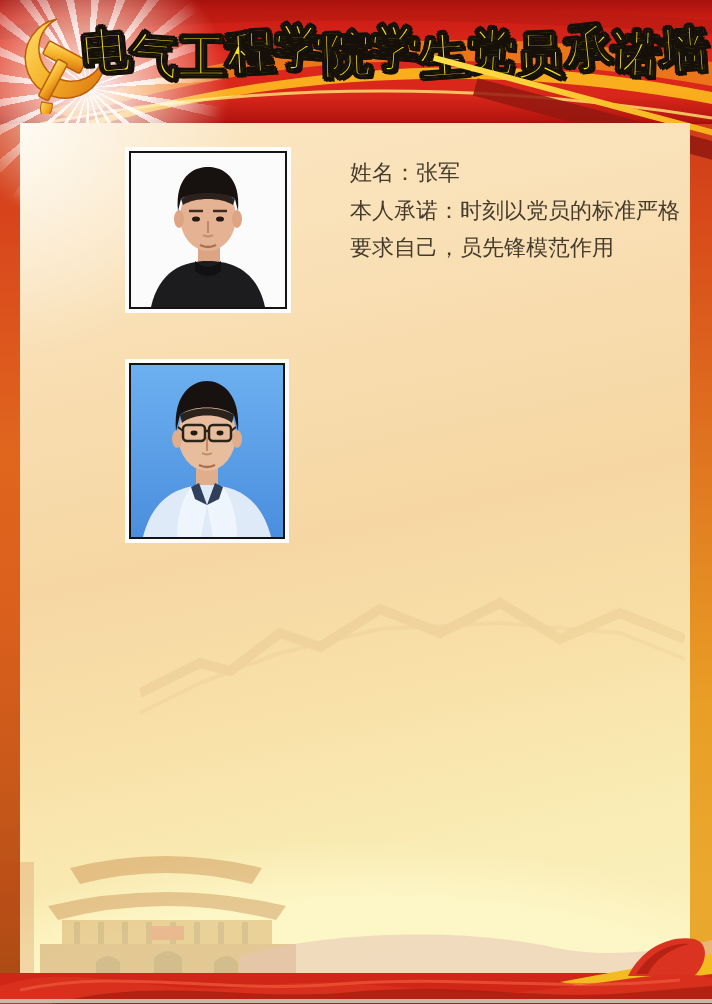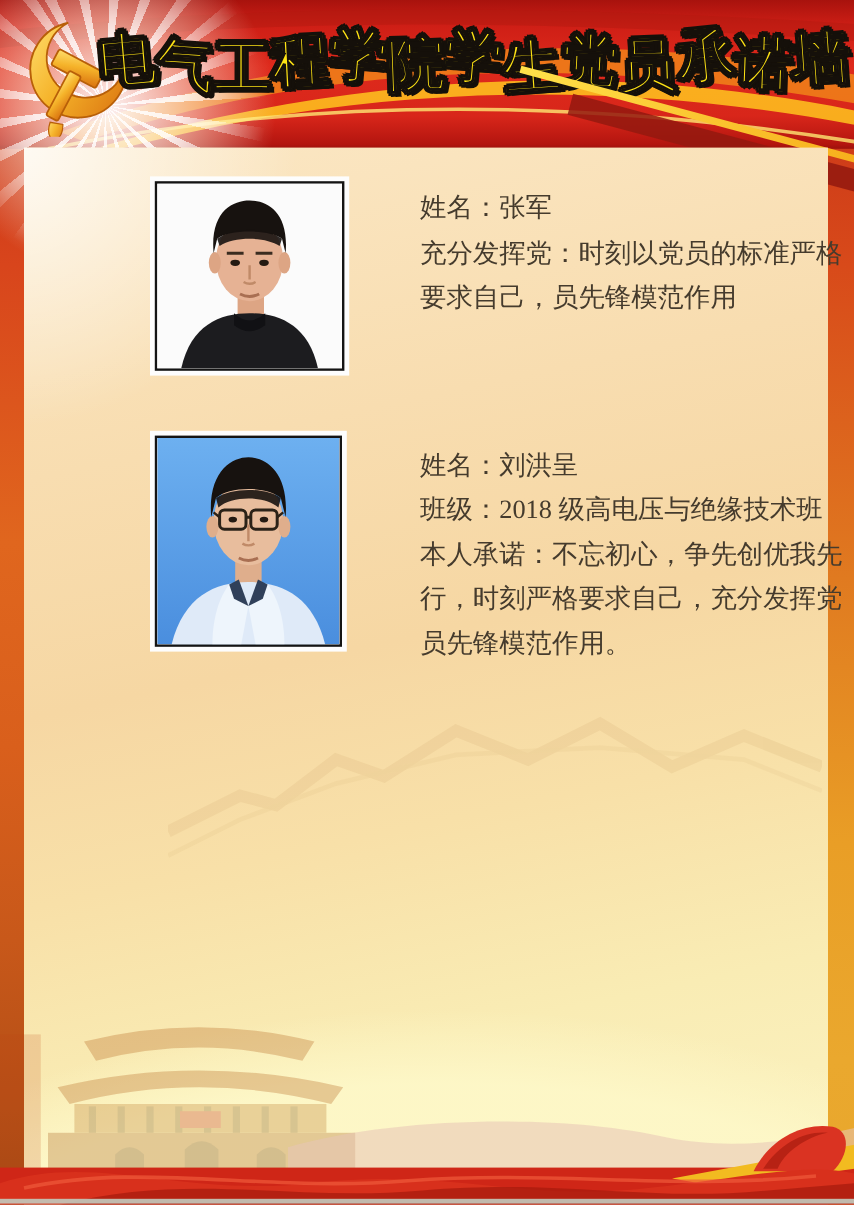--- a/index.html
+++ b/index.html
@@ -163,21 +163,21 @@
           <path d="M82,58 L96,58" stroke="#3a2c20" stroke-width="2.5"></path>
           <ellipse cx="65" cy="66" rx="4" ry="2.6" fill="#241a12"></ellipse>
           <ellipse cx="89" cy="66" rx="4" ry="2.6" fill="#241a12"></ellipse>
           <path d="M77,68 L77,80 M72,82 Q77,85 82,82" stroke="#c08a68" stroke-width="2" fill="none"></path>
           <path d="M69,92 Q77,96 85,92" stroke="#a96f52" stroke-width="2.5" fill="none"></path>
         </svg>
       </div>
     </div>
     <div class="entry-text et-1">
       <div>姓名：张军</div>
-      <div>充分发挥党：时刻以党员的标准严格</div>
+      <div>本人承诺：时刻以党员的标准严格</div>
       <div>要求自己，员先锋模范作用</div>
     </div>
 
     <div class="photo-frame pf-2">
       <div class="photo-border">
         <svg viewBox="0 0 152 172" preserveAspectRatio="none">
           <defs>
             <linearGradient id="bgblue" x1="0" y1="0" x2="0" y2="1">
               <stop offset="0" stop-color="#6db0f0"></stop>
               <stop offset="1" stop-color="#4a8ede"></stop>
@@ -199,27 +199,20 @@
           <rect x="78" y="60" width="22" height="16" rx="4" fill="none" stroke="#2b2218" stroke-width="2.5"></rect>
           <path d="M74,66 L78,66" stroke="#2b2218" stroke-width="2.5"></path>
           <path d="M52,66 L47,62 M100,66 L105,62" stroke="#2b2218" stroke-width="2"></path>
           <ellipse cx="63" cy="68" rx="3.5" ry="2.4" fill="#241a12"></ellipse>
           <ellipse cx="89" cy="68" rx="3.5" ry="2.4" fill="#241a12"></ellipse>
           <path d="M76,72 L76,86 M71,88 Q76,91 81,88" stroke="#c08a68" stroke-width="2" fill="none"></path>
           <path d="M68,100 Q76,104 84,100" stroke="#a96f52" stroke-width="2.5" fill="none"></path>
         </svg>
       </div>
     </div>
-    <div class="entry-text et-2">
-      <div>姓名：刘洪呈</div>
-      <div>班级：2018 级高电压与绝缘技术班</div>
-      <div>本人承诺：不忘初心，争先创优我先</div>
-      <div>行，时刻严格要求自己，充分发挥党</div>
-      <div>员先锋模范作用。</div>
-    </div>
   </div>
 
   <svg class="tiananmen" viewBox="0 0 335 162" preserveAspectRatio="none">
     <path d="M70,26 Q165,2 262,26 L252,42 Q165,20 80,42 Z" fill="#b86a28"></path>
     <path d="M48,64 Q165,36 286,64 L276,78 Q165,50 58,78 Z" fill="#b86a28"></path>
     <rect x="62" y="78" width="210" height="24" fill="#c28438"></rect>
     <g fill="#8a5a20">
       <rect x="74" y="80" width="6" height="22"></rect>
         <rect x="98" y="80" width="6" height="22"></rect>
       <rect x="122" y="80" width="6" height="22"></rect>

